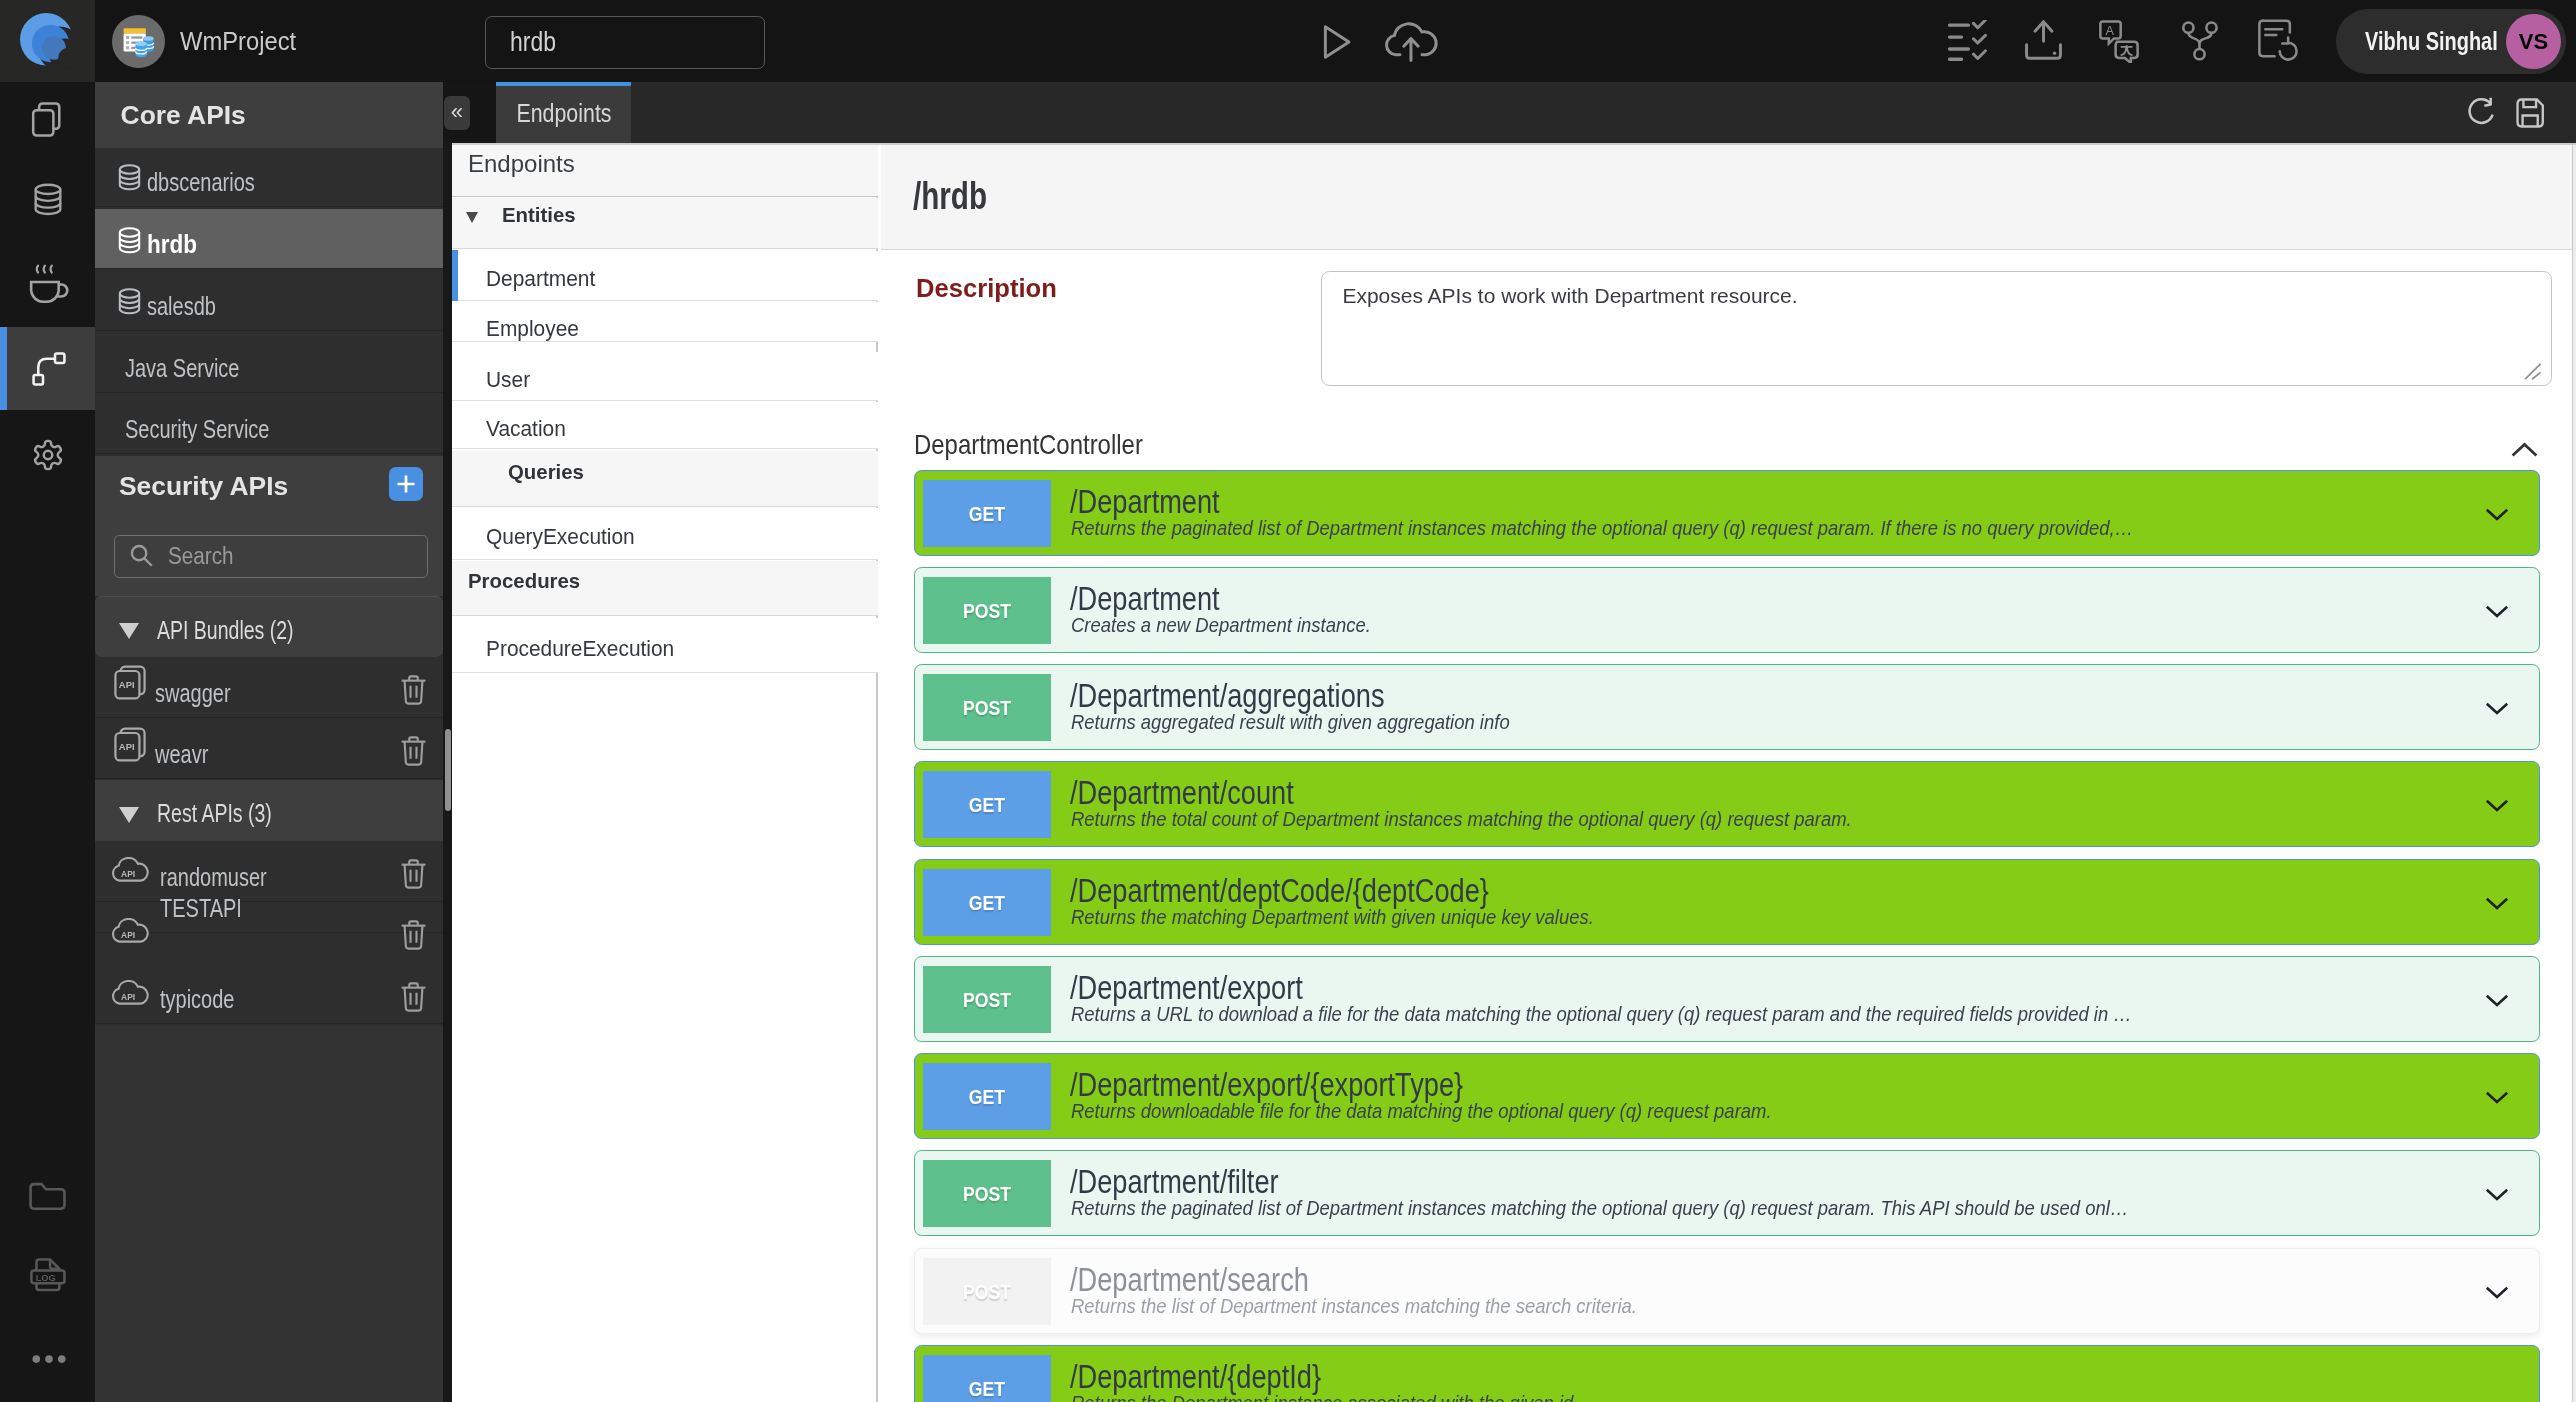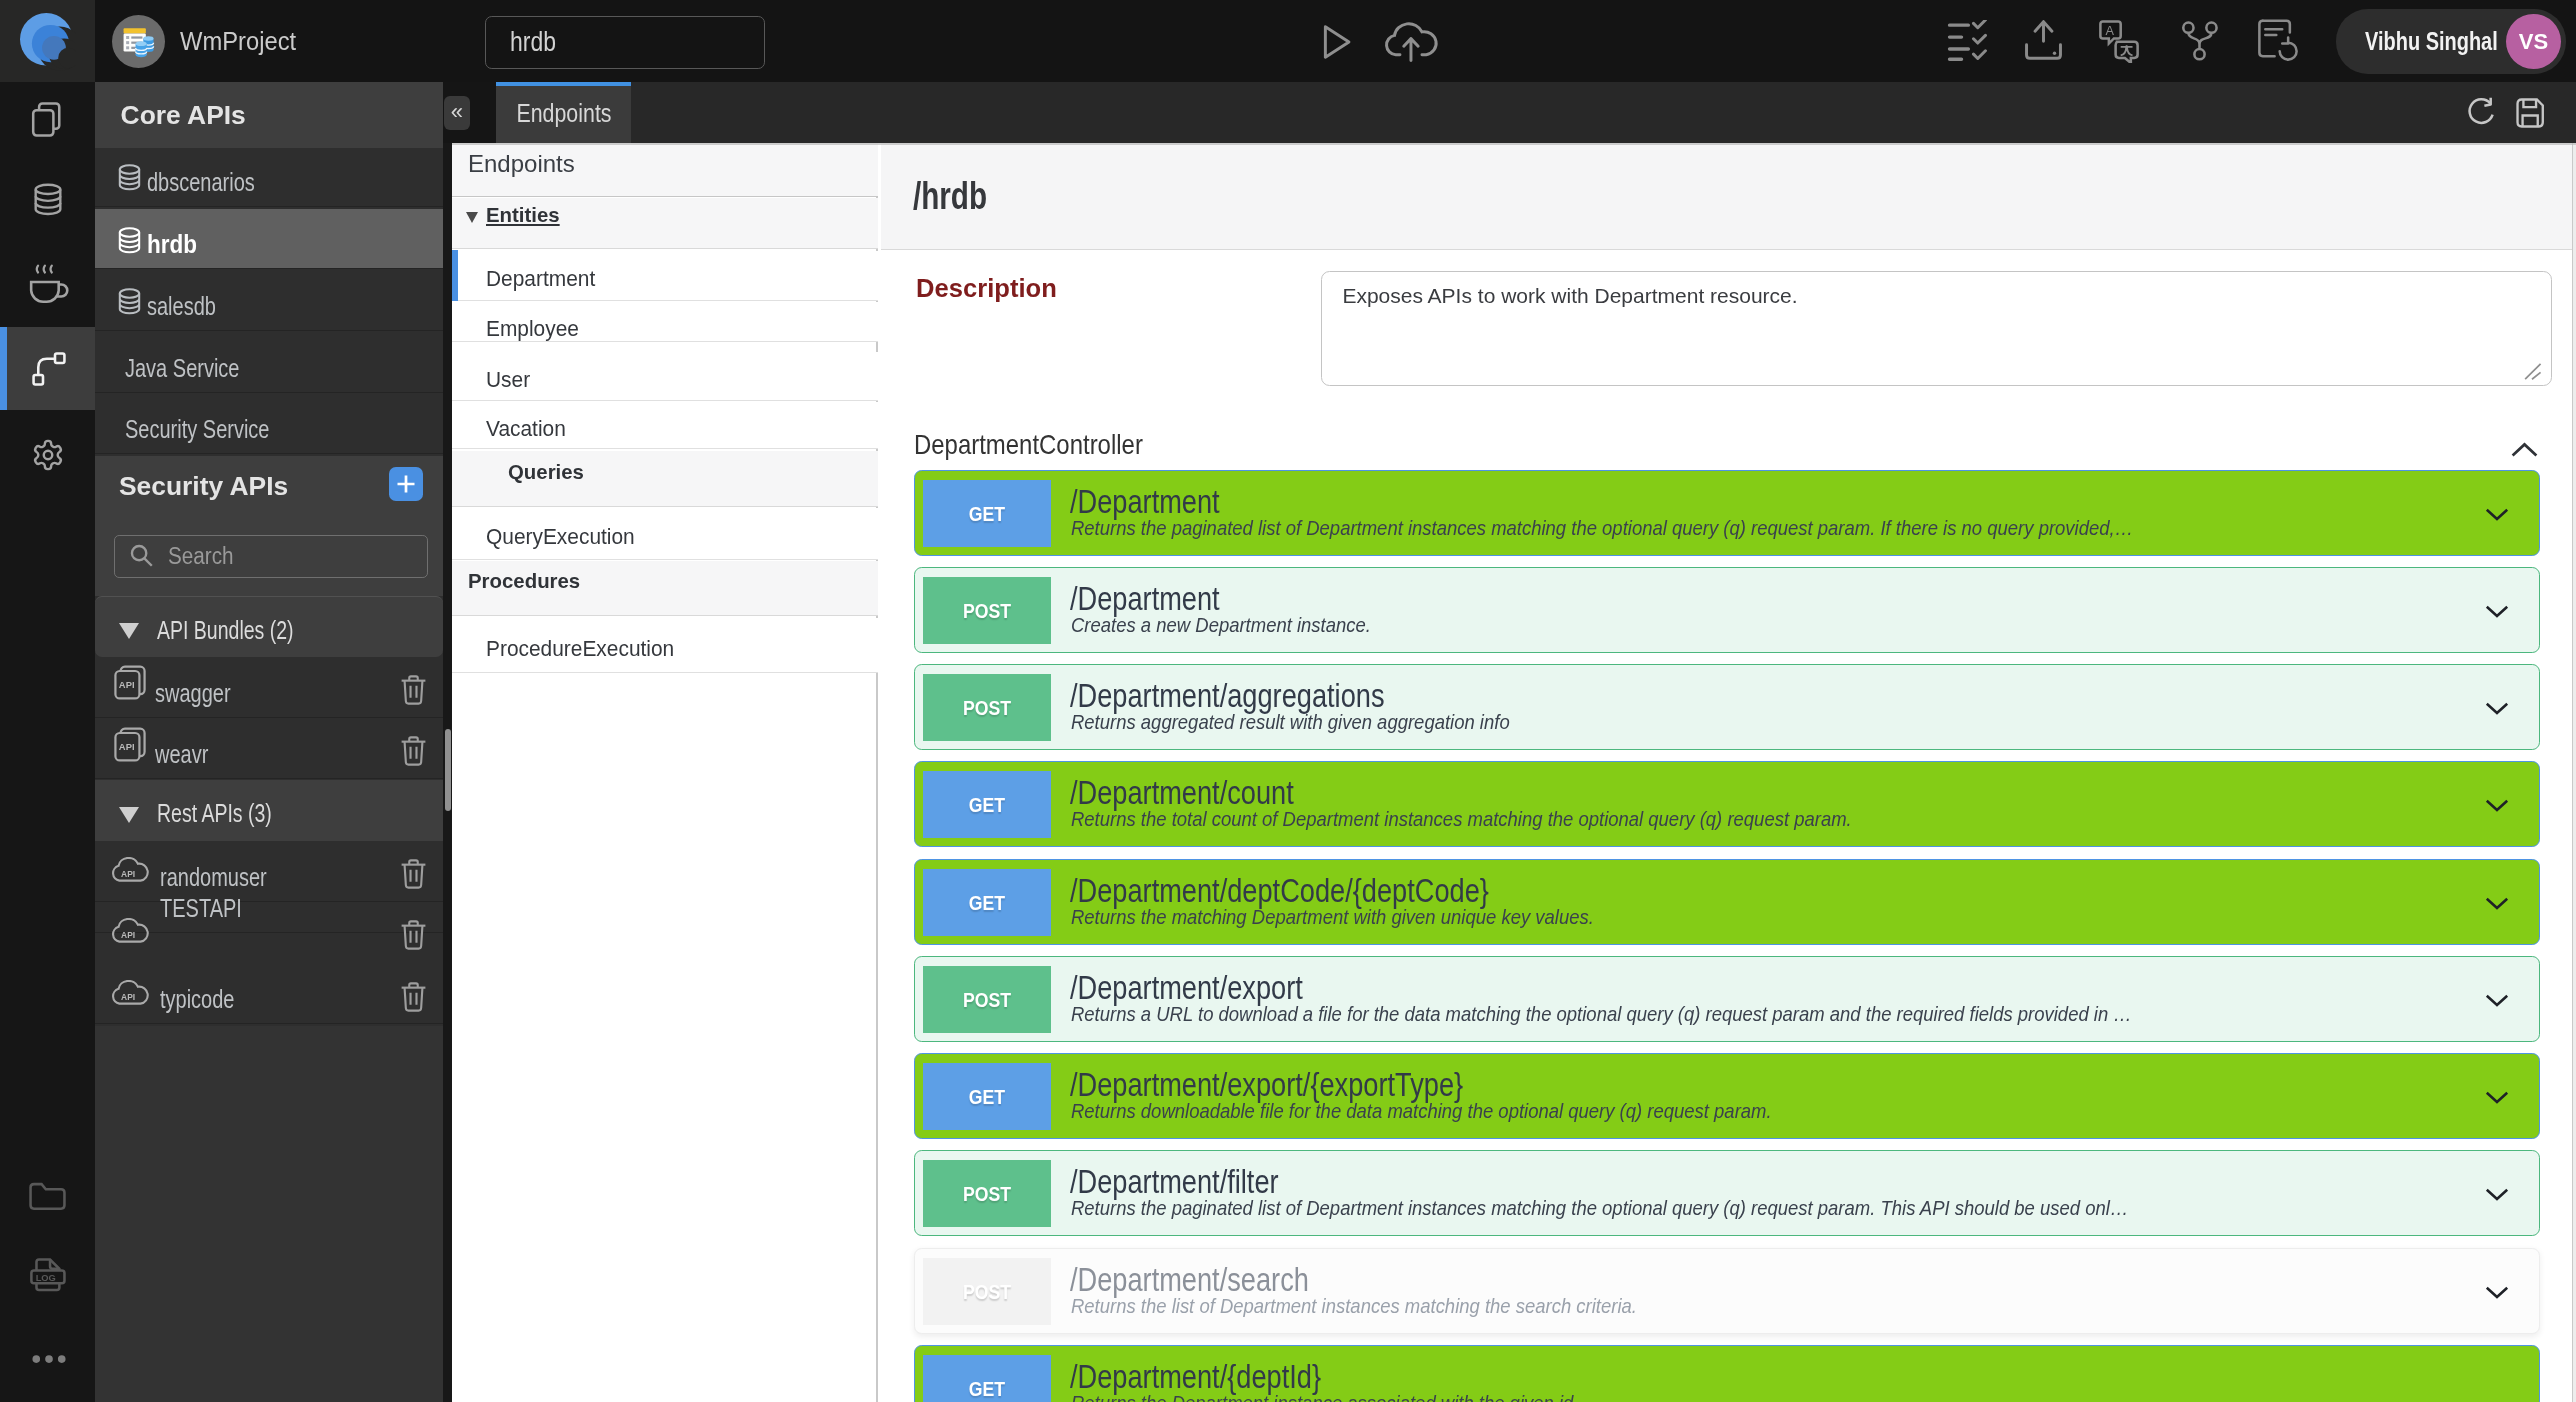--- a/index.html
+++ b/index.html
@@ -12,21 +12,21 @@
 
 #topbar { left:0; top:0; width:2576px; height:82px; background:#141414; }
 #logotile { left:0; top:0; width:95px; height:82px; background:#272726; }
 #projic { left:112px; top:14.5px; width:53px; height:53px; border-radius:50%; background:#6b6b6b; }
 #projname { left:180px; top:0; width:256px; height:82px; line-height:82px; color:#cbcbcb; font-size:26.4px; font-weight:500; }
 #topsearch { left:485px; top:16px; width:280px; height:53px; border:1.7px solid #585858; border-radius:6.8px;
   color:#d2d2d2; font-size:28px; line-height:49px; }
 #userpill { left:2336px; top:8.5px; width:230px; height:65px; border-radius:32px; background:#2d2d2d; }
 #username { left:2365px; top:8.5px; width:187px; height:65px; line-height:65px; color:#f2f2f2; font-size:25.6px; font-weight:700; }
 #vscirc { left:2506px; top:13.6px; width:55px; height:55px; border-radius:50%; background:#b760a1;
-  color:#ffffff; font-size:22px; font-weight:700; text-align:center; line-height:55px; }
+  color:#000000; font-size:22px; font-weight:700; text-align:center; line-height:55px; }
 
 
 #rail { left:0; top:82px; width:95px; height:1320px; background:#161616; }
 #railsel { left:0; top:327px; width:95px; height:83px; background:#3d3d3d; }
 #railselbar { left:0; top:327px; width:6.8px; height:83px; background:#4a90e2; }
 
 
 #sidebar { left:95px; top:82px; width:348px; height:1320px; background:#2e2e2e; }
 .sbhead { position:absolute; left:95px; width:348px; background:#3e3e3e; }
 .sbrow { position:absolute; left:95px; width:348px; border-bottom:1.7px solid #242424; color:#bfc2c5; font-size:25px; }
@@ -159,21 +159,21 @@
 <div class="abs" id="collbtn">«</div>
 <div class="abs" id="tab1">
     <span style="position:absolute;left:50%;top:0;width:170px;margin-left:-85px;transform:scaleX(0.81);transform-origin:50% 50%;">Endpoints</span>
   </div>
 
 <div class="abs" id="midpanel"></div>
 <div class="abs mp" id="mphead">
     <span style="position:absolute;left:16px;top:-5.1px;">Endpoints</span>
   </div>
 <div class="abs mp mpsec" style="top:198px;height:51px;line-height:51px;">
-    <span style="position:absolute;left:34px;top:-8.5px;text-decoration:underline;">Entities</span>
+    <span style="position:absolute;left:50px;top:-8.5px;">Entities</span>
   </div>
 <div class="abs mp mpitem" style="top:251px;height:50px;line-height:50px;">
     <span style="position:absolute;left:34px;">Department</span>
   </div>
 <div class="abs" id="depbar"></div>
 <div class="abs mp mpitem" style="top:302px;height:40px;line-height:48px;">
     <span style="position:absolute;left:34px;">Employee</span>
   </div>
 <div class="abs mp mpitem" style="top:352px;height:49px;line-height:49px;">
     <span style="position:absolute;left:34px;">User</span>

